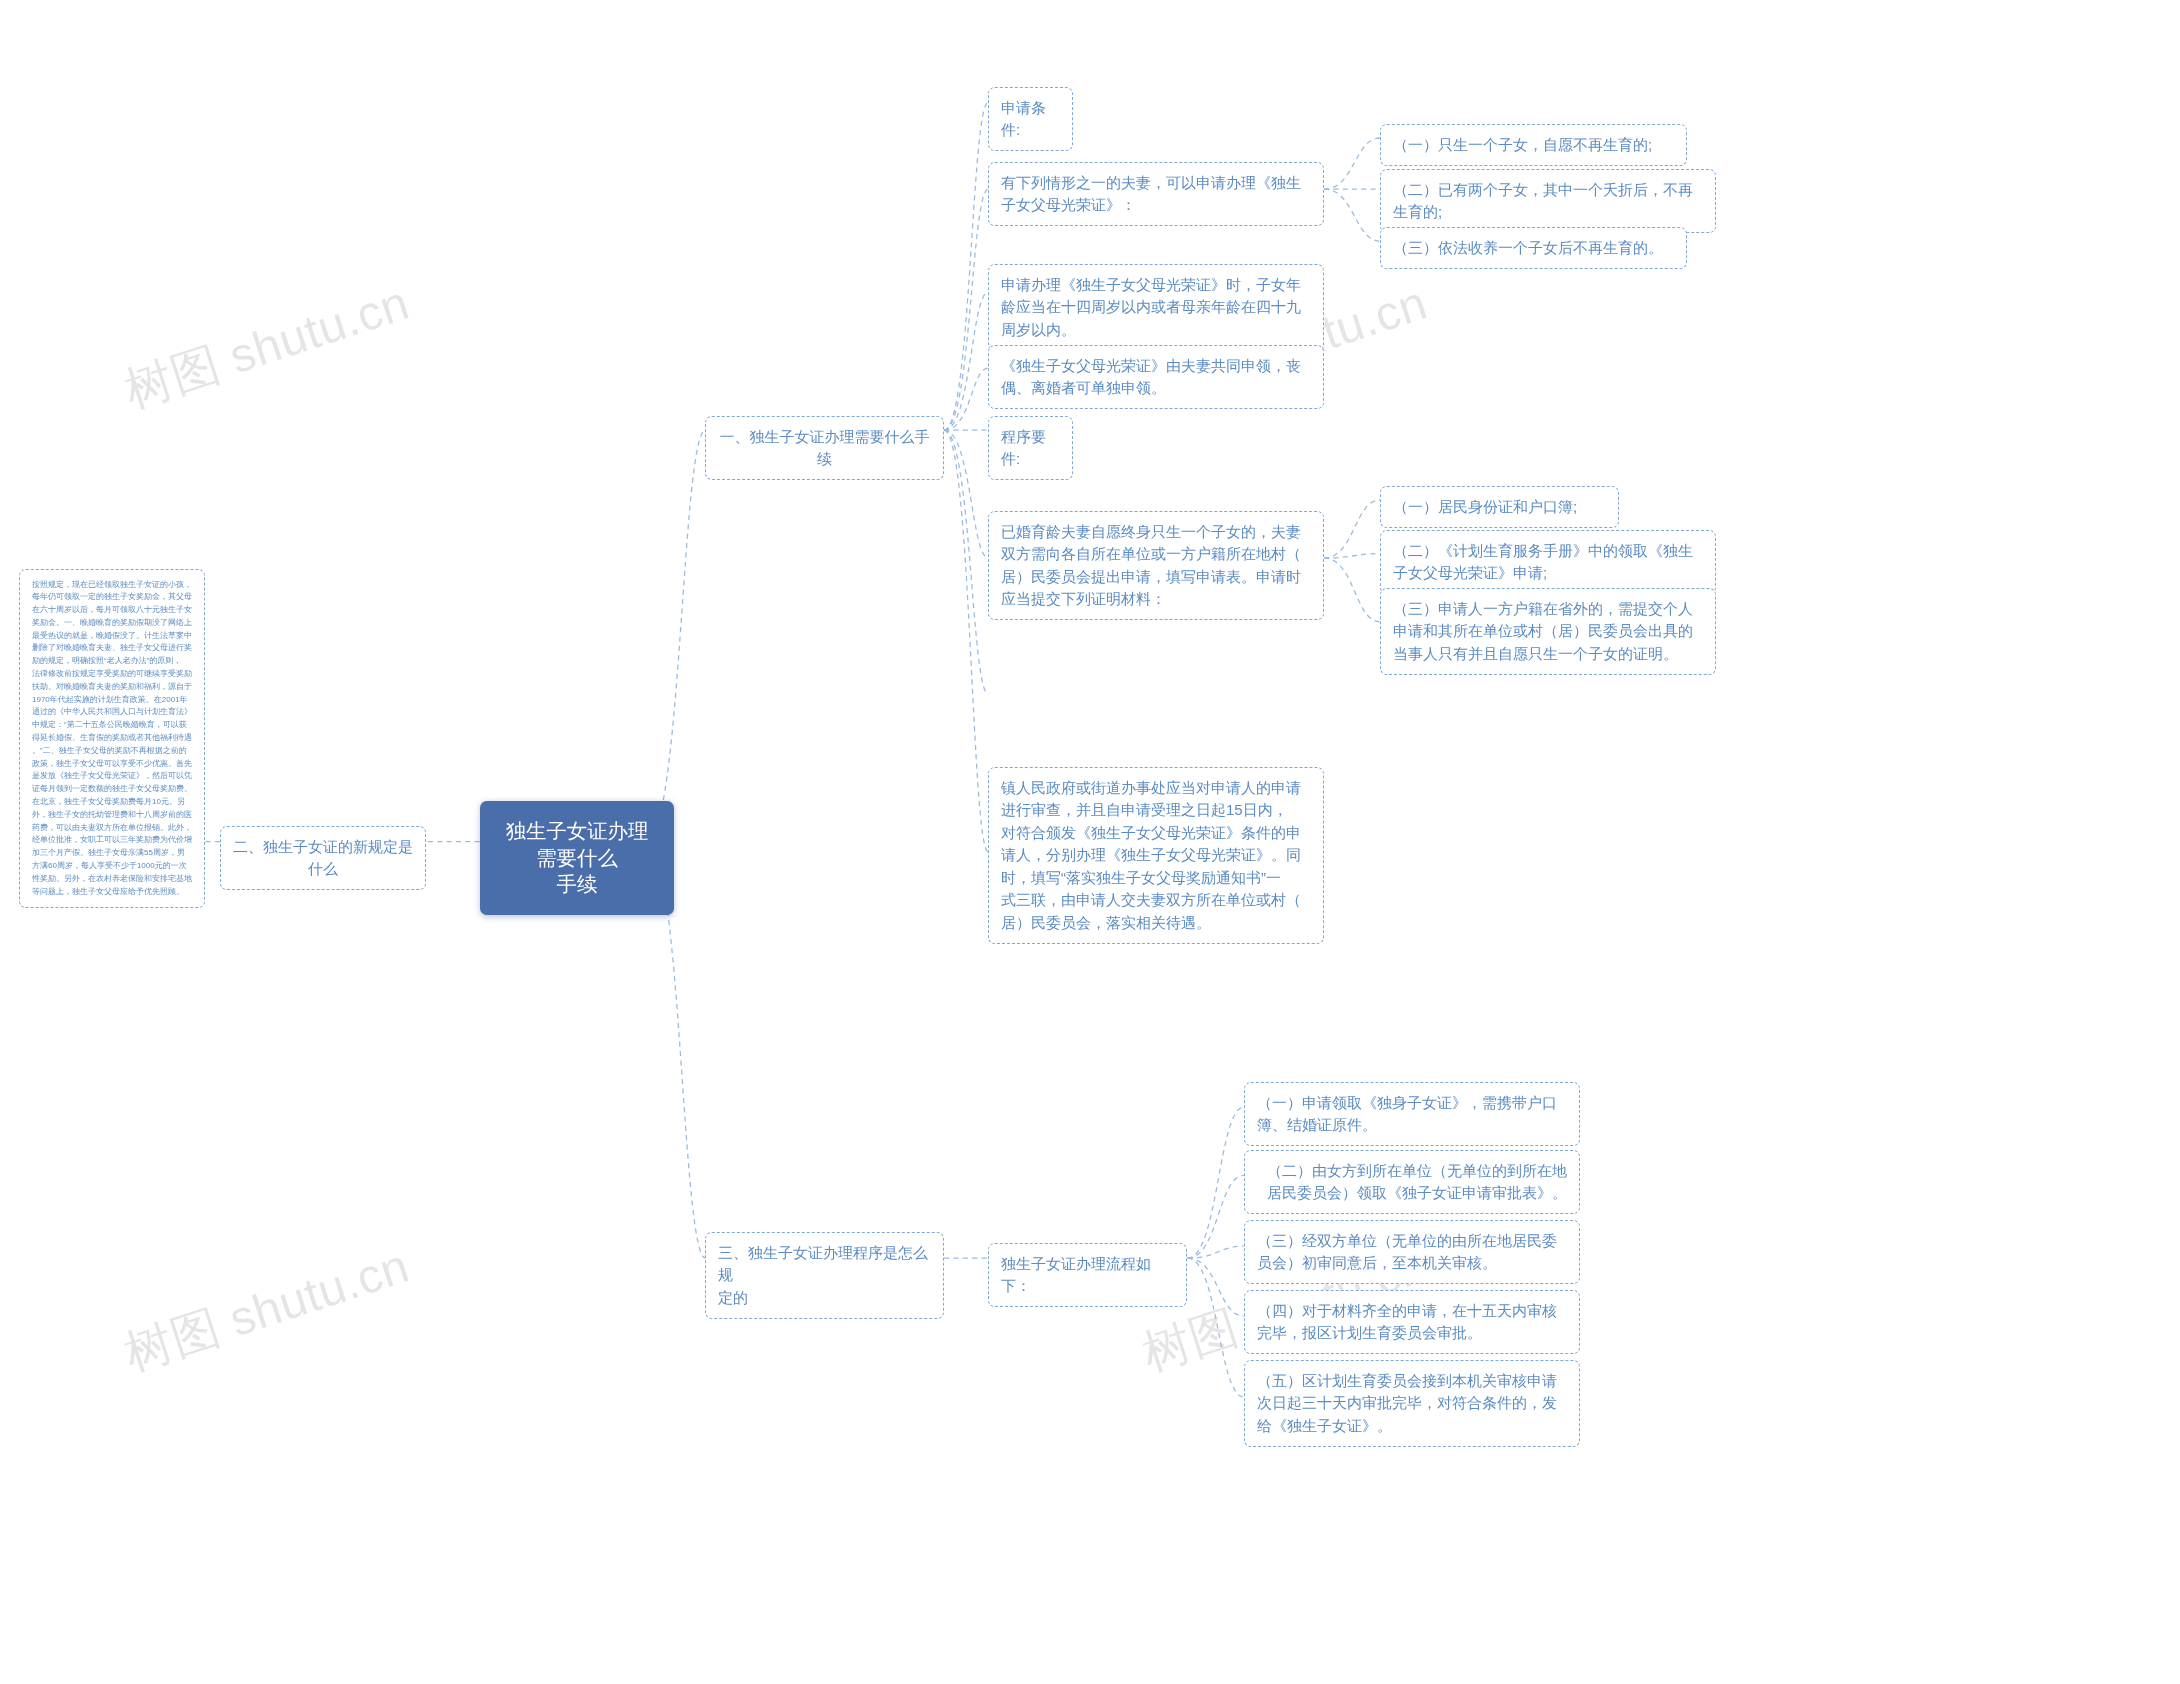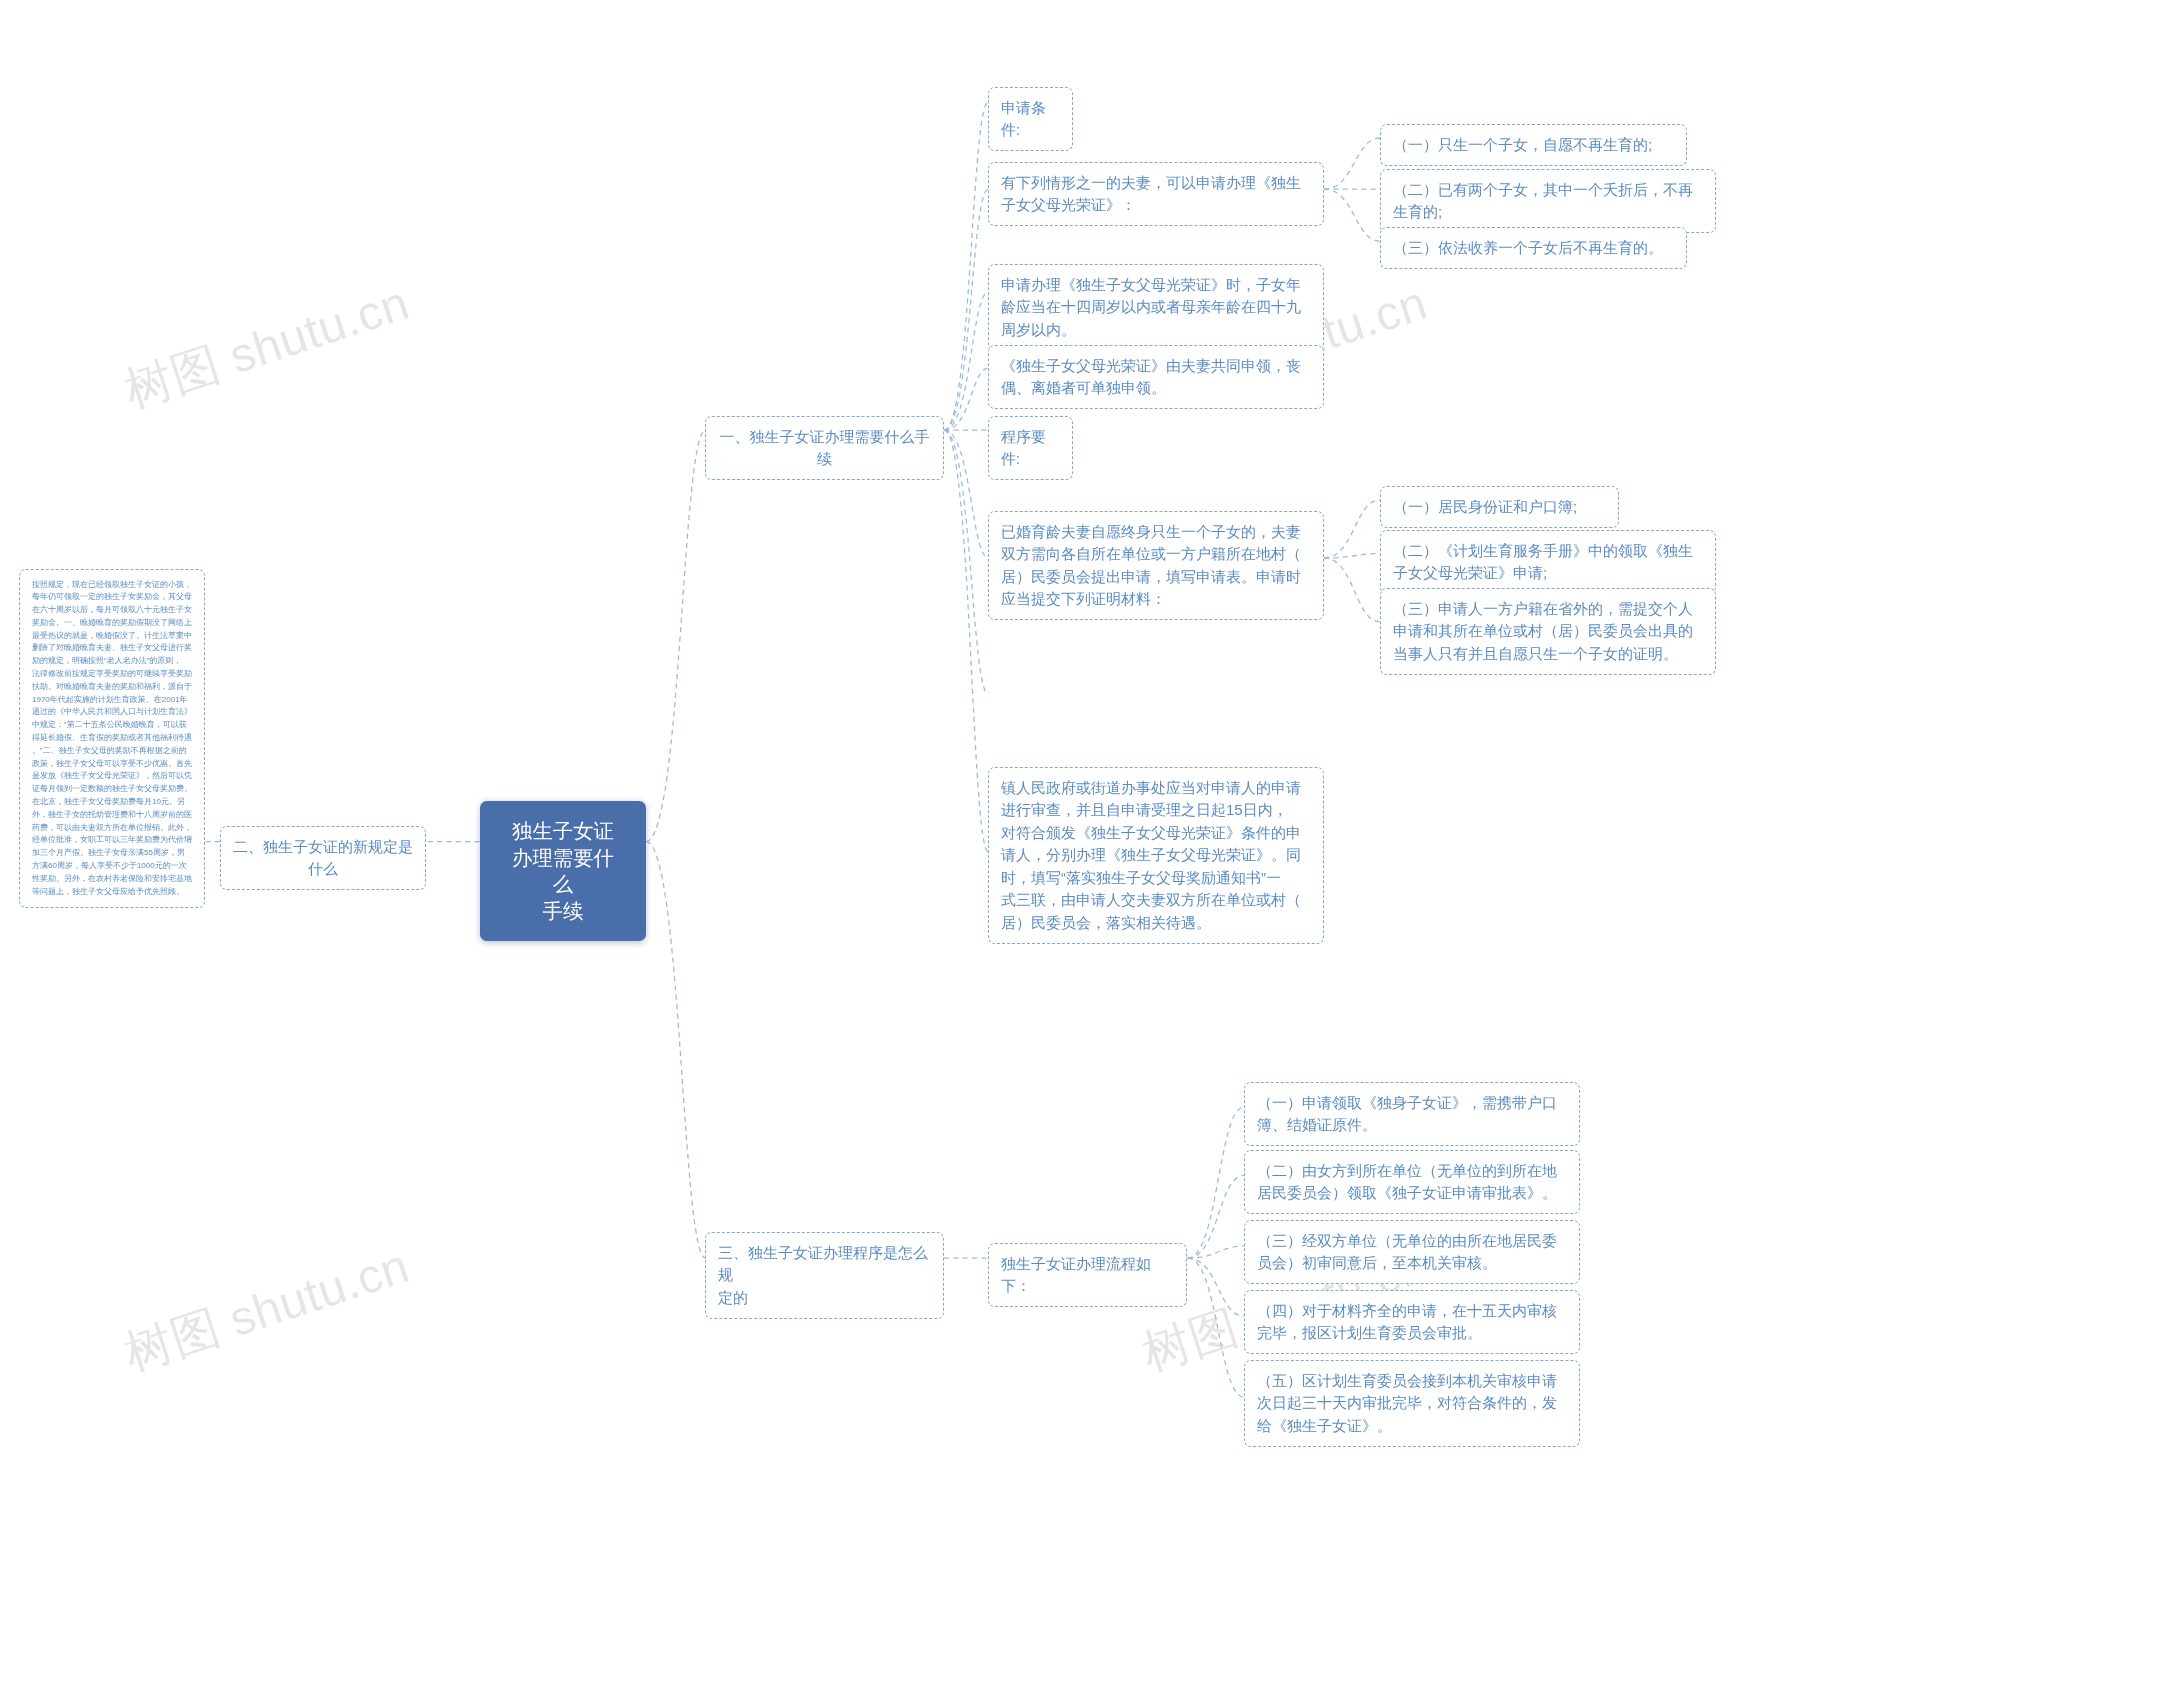--- a/index.html
+++ b/index.html
@@ -100,21 +100,21 @@
 
     <path d="M 1108 1477 L 1160 1477"></path>
 
     <path d="M 1394 1477 C 1430 1477 1430 1300 1460 1300"></path>
     <path d="M 1394 1477 C 1430 1477 1430 1380 1460 1380"></path>
     <path d="M 1394 1477 C 1430 1477 1430 1463 1460 1463"></path>
     <path d="M 1394 1477 C 1430 1477 1430 1545 1460 1545"></path>
     <path d="M 1394 1477 C 1430 1477 1430 1640 1460 1640"></path>
   </svg>
 
-  <div class="node root" style="left:480px; top:801px; width:166px;">独生子女证办理需要什么
+  <div class="node root" style="left:480px; top:801px; width:194px;">独生子女证办理需要什么
 手续</div>
 
   <div class="node" style="left:705px; top:416px; width:239px; text-align:center;">一、独生子女证办理需要什么手续</div>
 
   <div class="node" style="left:220px; top:826px; width:206px; text-align:center;">二、独生子女证的新规定是什么</div>
 
   <div class="node" style="left:705px; top:1232px; width:239px;">三、独生子女证办理程序是怎么规
 定的</div>
 
   <div class="node" style="left:19px; top:569px; width:186px; font-size:8px; line-height:1.6;">按照规定，现在已经领取独生子女证的小孩，
@@ -180,21 +180,21 @@
 对符合颁发《独生子女父母光荣证》条件的申
 请人，分别办理《独生子女父母光荣证》。同
 时，填写“落实独生子女父母奖励通知书”一
 式三联，由申请人交夫妻双方所在单位或村（
 居）民委员会，落实相关待遇。</div>
 
   <div class="node" style="left:988px; top:1243px; width:199px;">独生子女证办理流程如下：</div>
 
   <div class="node" style="left:1244px; top:1082px; width:336px;">（一）申请领取《独身子女证》，需携带户口
 簿、结婚证原件。</div>
-  <div class="node" style="left:1244px; top:1150px; width:336px;">（二）由女方到所在单位（无单位的到所在地
+  <div class="node" style="left:1244px; top:1150px; width:336px;text-align:right;">（二）由女方到所在单位（无单位的到所在地
 居民委员会）领取《独子女证申请审批表》。</div>
   <div class="node" style="left:1244px; top:1220px; width:336px;">（三）经双方单位（无单位的由所在地居民委
 员会）初审同意后，至本机关审核。</div>
   <div class="node" style="left:1244px; top:1290px; width:336px;">（四）对于材料齐全的申请，在十五天内审核
 完毕，报区计划生育委员会审批。</div>
   <div class="node" style="left:1244px; top:1360px; width:336px;">（五）区计划生育委员会接到本机关审核申请
 次日起三十天内审批完毕，对符合条件的，发
 给《独生子女证》。</div>
 
 </div>

